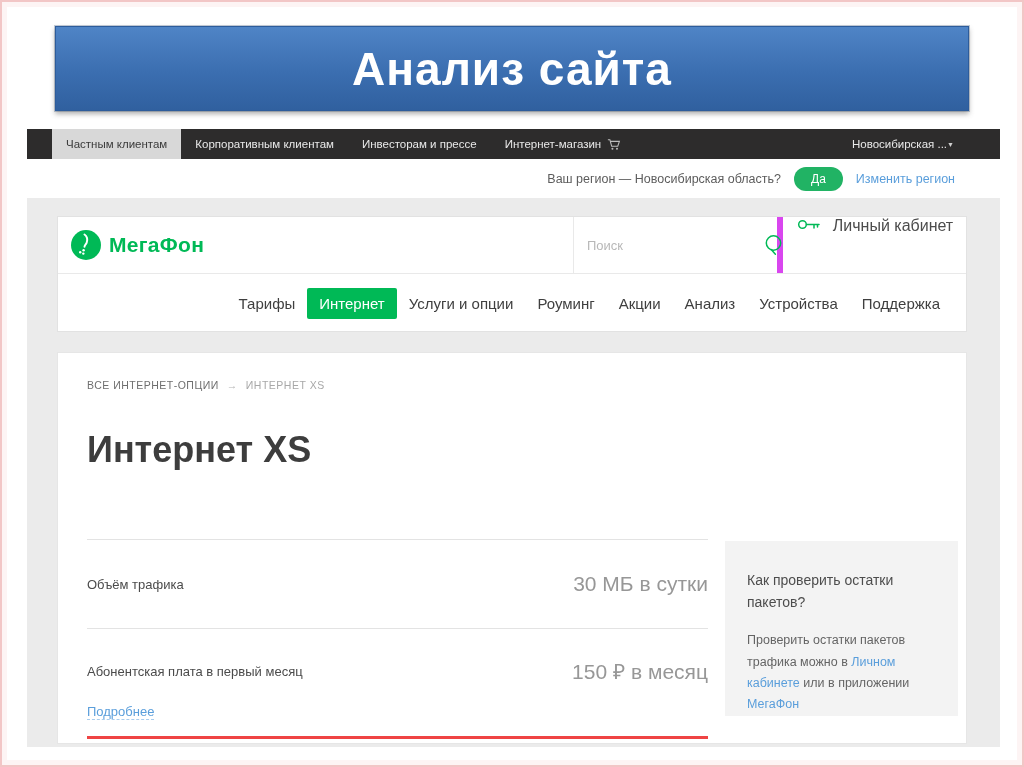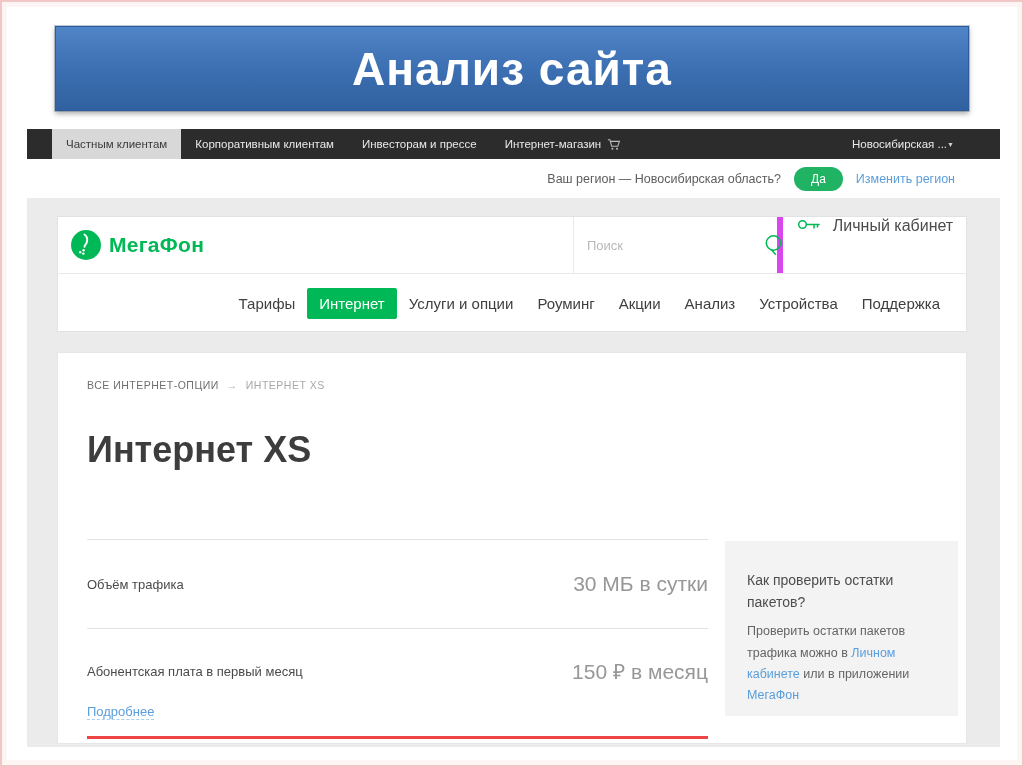--- a/index.html
+++ b/index.html
@@ -74,21 +74,21 @@
   .spec-row.r2 { height:108px; padding-top:28px; }
   .spec-row .pair { display:flex; align-items:center; justify-content:space-between; }
   .spec-label { font-size:13px; color:#4b4b4b; }
   .spec-value { font-size:21px; color:#979797; font-weight:normal; }
   .details-link { display:inline-block; margin-top:19px; font-size:13px; color:#5a9edb;
     text-decoration:none; border-bottom:1px dashed #a9cdee; cursor:pointer; }
 
   .help-box { position:absolute; left:667px; top:188px; width:233px; height:175px;
     background:#f3f3f3; padding:29px 22px; }
   .help-title { font-size:14px; color:#4d4d4d; line-height:1.55; font-weight:normal; }
-  .help-text { margin-top:8px; font-size:12.5px; color:#646464; line-height:1.7; }
+  .help-text { margin-top:17px; font-size:12.5px; color:#646464; line-height:1.7; }
 
   .icon { display:inline-flex; align-items:center; }
 </style>
 </head>
 <body>
 
 <div class="slide">
 
   <div class="title-banner">
     <h1>Анализ сайта</h1>

